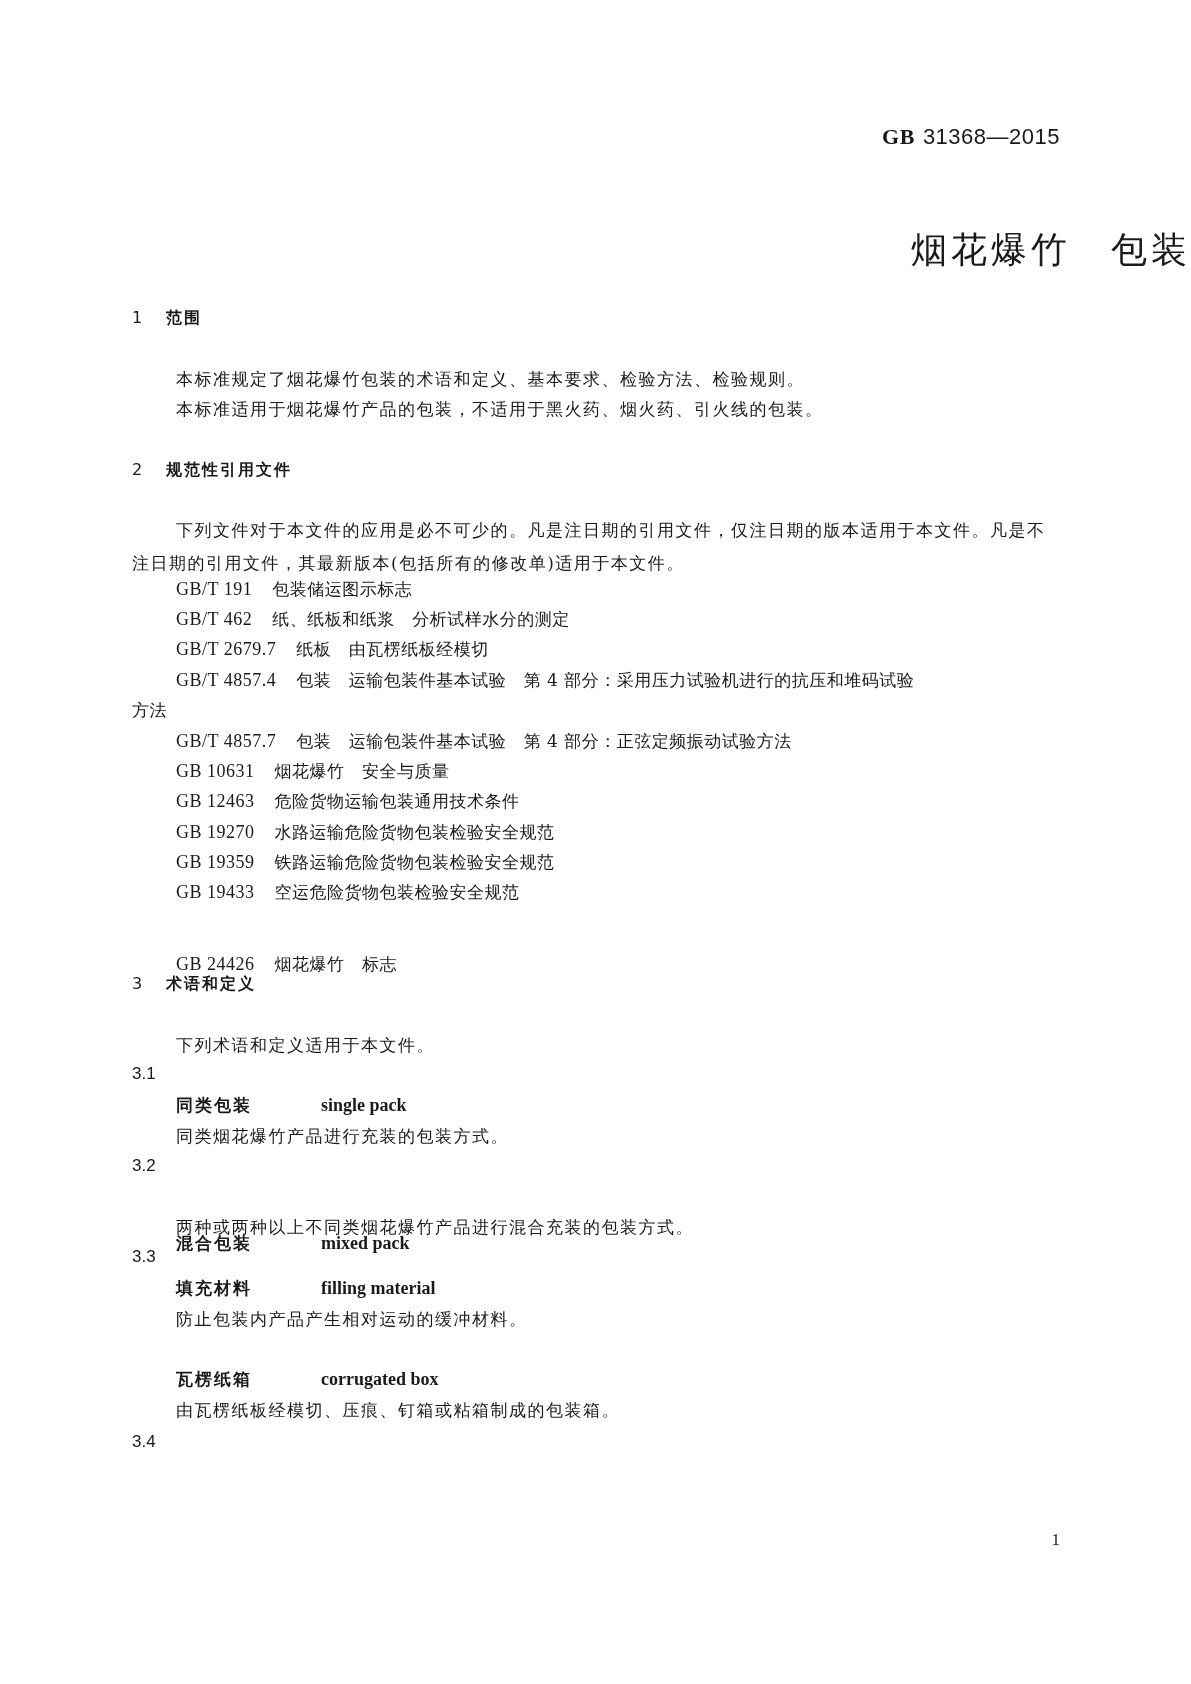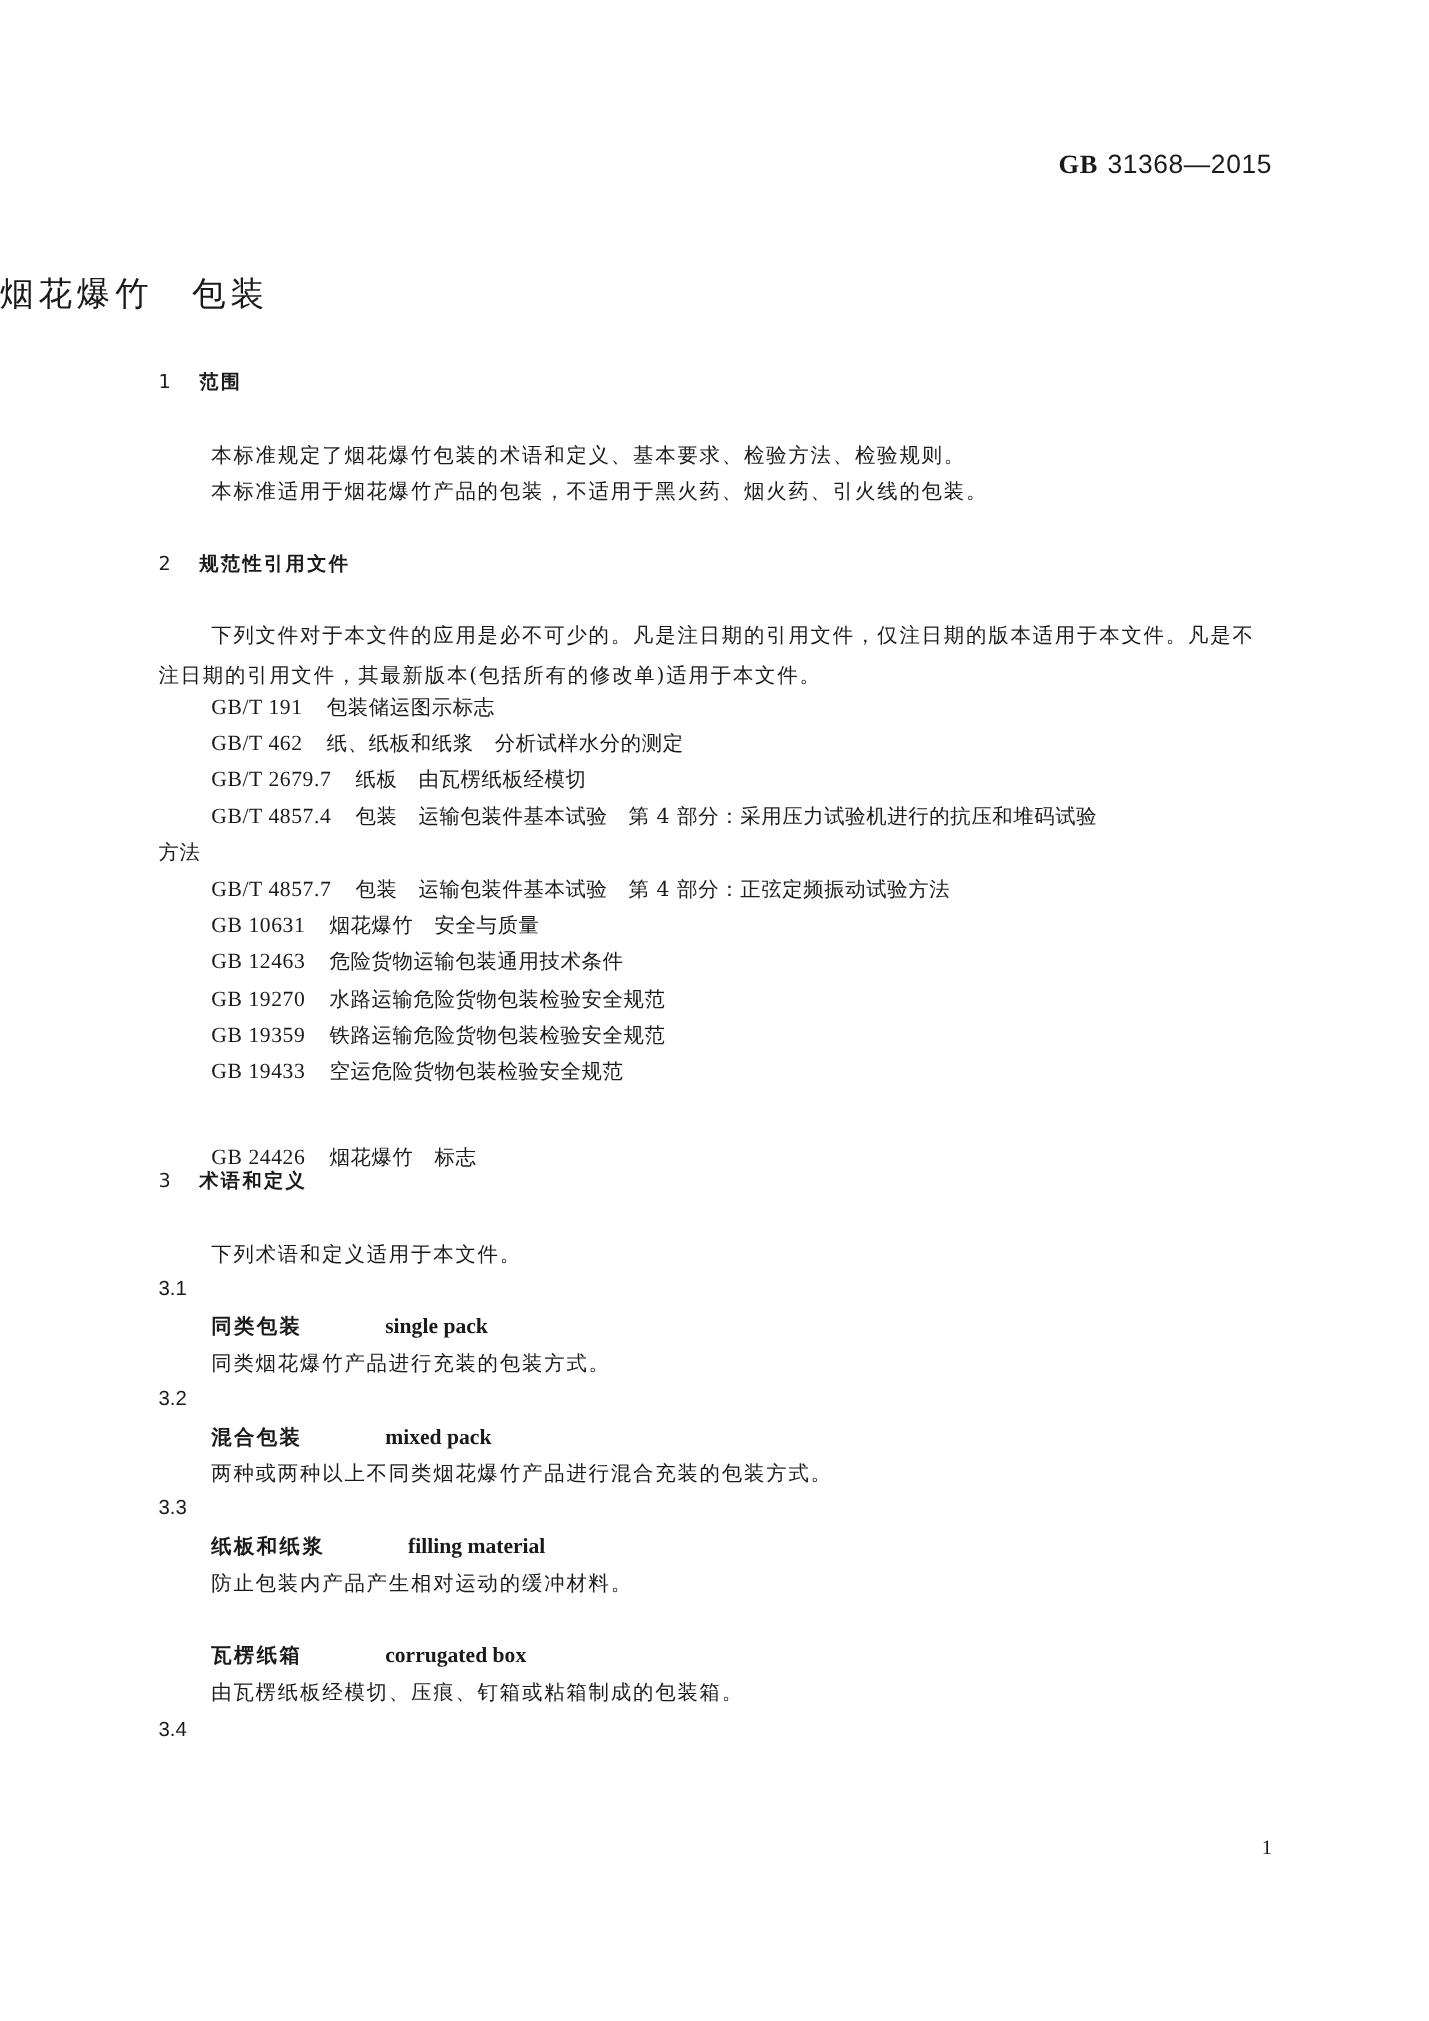--- a/index.html
+++ b/index.html
@@ -8,23 +8,23 @@
       font-family: "DejaVu Serif", "Liberation Serif", serif;
       color: #1a1a1a;
     }
     .std-no {
       position: absolute; right: 131px; top: 124px;
       font-family: "Liberation Sans", "DejaVu Sans", sans-serif;
       font-size: 22px; letter-spacing: 0.5px;
     }
     .std-no b { font-family: "Liberation Serif", serif; font-weight: bold; margin-right: 8px; }
     .title {
-      position: absolute; left: 0; width: 100%; top: 226px; text-align: left;
+      position: absolute; left: 0; width: 100%; top: 226px; text-align: right;
       font-family: "DejaVu Sans", "Liberation Sans", sans-serif;
-      font-size: 28px; letter-spacing: 4px; font-weight: 500;
+      font-size: 36px; letter-spacing: 4px; font-weight: 500;
     }
     .h1 {
       position: absolute; left: 132px;
       font-family: "DejaVu Sans", "Liberation Sans", sans-serif;
       font-size: 16px; font-weight: bold; letter-spacing: 2px;
     }
     .h1 .num { display: inline-block; width: 34px; font-weight: normal; }
     .p {
       position: absolute; left: 176px; font-size: 17px; letter-spacing: 1.5px; white-space: nowrap;
     }
@@ -66,24 +66,24 @@
 <div class="ref" style="top:912px;margin-top:41px;"><span class="code">GB 24426</span><span>烟花爆竹　标志</span></div>
 
 <div class="h1" style="top:974px;"><span class="num">3</span><span>术语和定义</span></div>
 <div class="p" style="top:1034px;">下列术语和定义适用于本文件。</div>
 
 <div class="clause-num" style="top:1064px;">3.1</div>
 <div class="term" style="top:1094px;"><span class="cn">同类包装</span><span class="en">single pack</span></div>
 <div class="p" style="top:1125px;">同类烟花爆竹产品进行充装的包装方式。</div>
 
 <div class="clause-num" style="top:1156px;">3.2</div>
-<div class="term" style="top:1186px;"><span class="cn">混合包装</span><span class="en">mixed pack</span></div>
+<div class="term" style="top:1232px;"><span class="cn">混合包装</span><span class="en">mixed pack</span></div>
 <div class="p" style="top:1216px;">两种或两种以上不同类烟花爆竹产品进行混合充装的包装方式。</div>
 
 <div class="clause-num" style="top:1247px;">3.3</div>
-<div class="term" style="top:1277px;"><span class="cn">纸板和纸浆</span><span class="en">filling material</span></div>
+<div class="term" style="top:1277px;"><span class="cn">填充材料</span><span class="en">filling material</span></div>
 <div class="p" style="top:1308px;">防止包装内产品产生相对运动的缓冲材料。</div>
 
 <div class="clause-num" style="top:1392px;margin-top:40px;">3.4</div>
 <div class="term" style="top:1368px;"><span class="cn">瓦楞纸箱</span><span class="en">corrugated box</span></div>
 <div class="p" style="top:1399px;">由瓦楞纸板经模切、压痕、钉箱或粘箱制成的包装箱。</div>
 
 <div class="page-no">1</div>
 
 </body></html>

